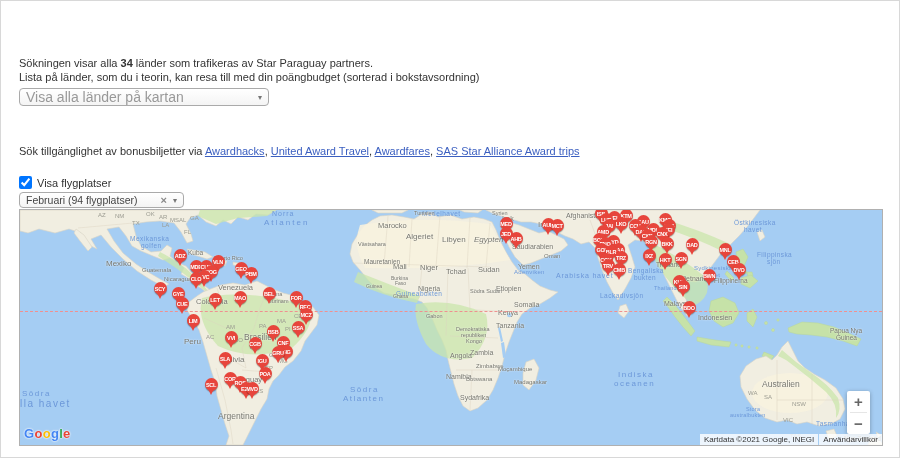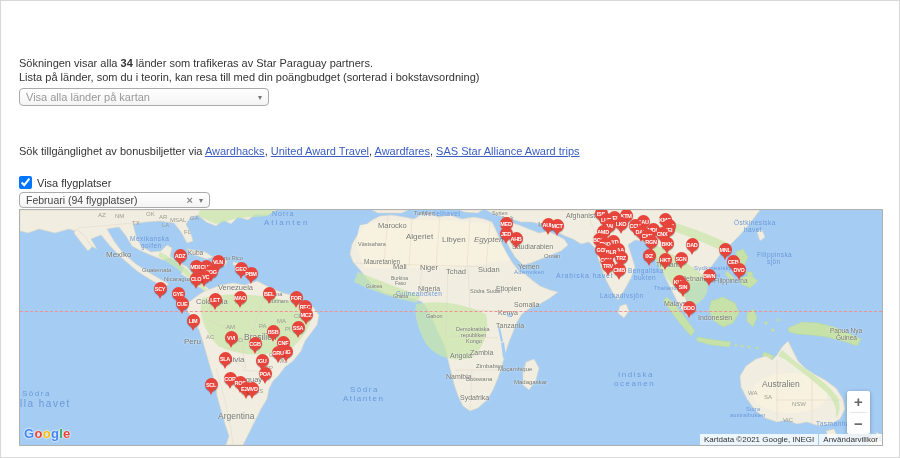--- a/index.html
+++ b/index.html
@@ -10,21 +10,21 @@
   .hdr{position:absolute;left:17px;top:17px;width:862px;height:27px;background:#cdcdcd;border:1px solid #b6b6b6;box-sizing:border-box;display:flex;align-items:center;padding-left:9px;box-shadow:0 2px 3px rgba(0,0,0,.22);}
   .hdr .ttl{color:#fff;font-size:15px;font-weight:bold;letter-spacing:.4px;margin-left:7px;}
   .globe{width:15px;height:15px;display:inline-block;}
 
   .txt{position:absolute;left:18px;font-size:11px;color:#333;white-space:nowrap;}
   .b{font-weight:bold;}
   a.lnk{color:#3b5fc0;text-decoration:underline;cursor:pointer;}
 
   
   .sel{position:absolute;left:18px;height:18px;border:1px solid #aaa;border-radius:4px;background:linear-gradient(#fff,#f4f4f4);display:flex;align-items:center;padding:0 6px;box-sizing:border-box;cursor:pointer;}
-  .sel .ph{color:#999;font-size:11px;flex:1;}
+  .sel .ph{color:#999;font-size:14px;flex:1;}
   .sel .vl{color:#444;font-size:10.5px;flex:1;}
   .sel .ar{color:#777;font-size:8px;margin-left:6px;}
   .sel .x{color:#888;font-size:11px;font-weight:bold;margin-left:6px;line-height:1;}
 
   .btn{position:absolute;left:18px;height:20px;border:1px solid #b0b0b0;border-radius:3px;background:linear-gradient(#fdfdfd,#efefef);font-size:11px;color:#333;padding:0 9px;cursor:pointer;font-family:inherit;}
 
   .chkrow{position:absolute;left:18px;top:175px;display:flex;align-items:center;font-size:11px;}
   .chkrow input{width:13px;height:13px;margin:0 5px 0 0;}
 
   
@@ -74,21 +74,21 @@
 
   <div class="txt" style="top:144px;">
     <span>Sök tillgänglighet av bonusbiljetter via </span><a class="lnk">Awardhacks</a><span>, </span><a class="lnk">United Award Travel</a><span>, </span><a class="lnk">Awardfares</a><span>, </span><a class="lnk">SAS Star Alliance Award trips</a>
   </div>
 
   <div class="chkrow">
     <input type="checkbox" checked="" style="">
     <span>Visa flygplatser</span>
   </div>
 
-  <div class="sel" style="top:191px;width:191px;height:16px;">
+  <div class="sel" style="top:191px;width:165px;height:16px;">
     <span class="vl">Februari (94 flygplatser)</span>
     <span class="x">×</span>
     <span class="ar">▾</span>
   </div>
 
   <div class="map">
     <svg width="862" height="235" viewBox="0 0 862 235">
 
       <path class="land" d="M0,0 L256,0 L248,5 L236,4 L228,10 L218,7 L211,14 L203,10 L196,16 L186,12 L178,5 L170,8 L166,14 L171,24 L173,31 L167,33 L161,22 L154,13 L140,11 L126,12 L113,14 L116,26 L121,36 L131,42 L141,41 L147,35 L152,38 L150,46 L157,52 L164,58 L161,64 L168,68 L173,74 L181,78 L187,83 L191,89 L197,91 L194,83 L185,76 L179,68 L172,63 L166,56 L158,53 L150,48 L143,50 L133,46 L121,41 L112,36 L106,26 L99,17 L87,19 L94,31 L103,43 L116,54 L128,62 L140,69 L149,74 L144,77 L131,70 L117,61 L103,49 L91,37 L81,25 L71,29 L77,39 L69,35 L61,23 L49,19 L35,23 L19,19 L8,23 L0,21 Z"></path>
       <path class="land" d="M56,19 L64,25 L72,37 L68,41 L60,31 L54,23 Z"></path>
@@ -193,21 +193,21 @@
       <div class="sea" style="left: 747px; top: 48px; font-size: 6.5px; letter-spacing: 0.4px;">sjön</div>
       <div class="sea" style="left: 330px; top: 175px; font-size: 8px; letter-spacing: 1.5px;">Södra</div>
       <div class="sea" style="left: 323px; top: 184px; font-size: 8px; letter-spacing: 1.5px;">Atlanten</div>
       <div class="sea" style="left: 598px; top: 160px; font-size: 8px; letter-spacing: 1.5px;">Indiska</div>
       <div class="sea" style="left: 594px; top: 169px; font-size: 8px; letter-spacing: 1.5px;">oceanen</div>
       <div class="sea" style="left: 2px; top: 179px; font-size: 8px; letter-spacing: 1.5px;">Södra</div>
       <div class="sea" style="left: 0px; top: 188px; font-size: 10px; letter-spacing: 1.5px;">lla havet</div>
       <div class="sea" style="left: 726px; top: 196px; font-size: 5.5px; letter-spacing: 0.2px;">Stora</div>
       <div class="sea" style="left: 710px; top: 202px; font-size: 5.5px; letter-spacing: 0.2px;">australbukten</div>
       <div class="sea" style="left: 796px; top: 210px; font-size: 6.5px; letter-spacing: 0.5px;">Tasmanhavet</div>
-      <div class="cl" style="left: 86px; top: 40px; font-size: 8px;">Mexiko</div>
+      <div class="cl" style="left: 86px; top: 49px; font-size: 8px;">Mexiko</div>
       <div class="cl" style="left: 122px; top: 57px; font-size: 6px;">Guatemala</div>
       <div class="cl" style="left: 144px; top: 66px; font-size: 6px;">Nicaragua</div>
       <div class="cl" style="left: 168px; top: 39px; font-size: 6.5px;">Kuba</div>
       <div class="cl" style="left: 194px; top: 45px; font-size: 5.5px;">Puerto Rico</div>
       <div class="cl" style="left: 198px; top: 73px; font-size: 7.5px;">Venezuela</div>
       <div class="cl" style="left: 176px; top: 87px; font-size: 7.5px;">Colombia</div>
       <div class="cl" style="left: 243px; top: 81px; font-size: 5.5px;">Guyana</div>
       <div class="cl" style="left: 248px; top: 88px; font-size: 5.5px;">Surinam</div>
       <div class="cl" style="left: 164px; top: 127px; font-size: 8px;">Peru</div>
       <div class="cl" style="left: 224px; top: 122px; font-size: 8.5px;">Brasilien</div>

